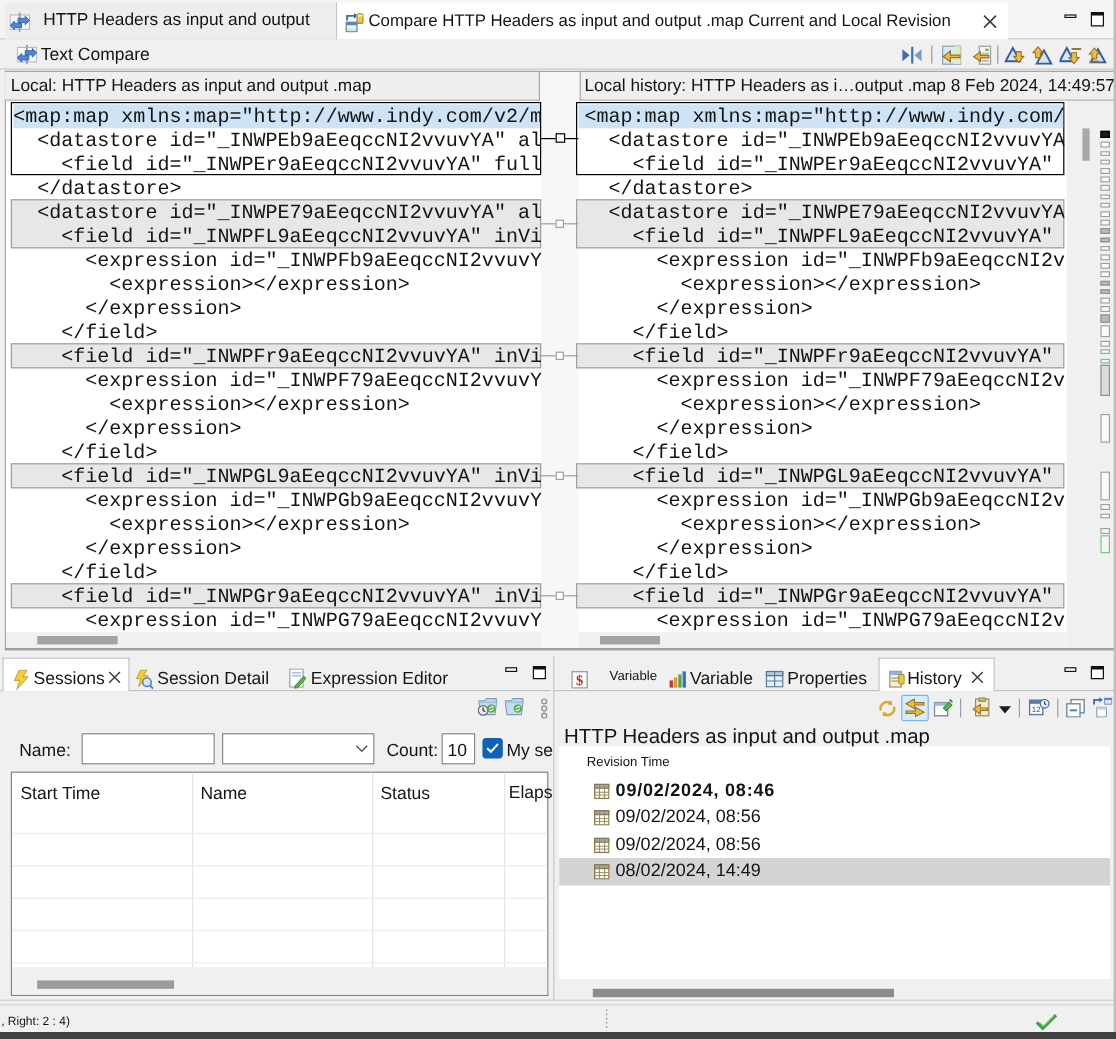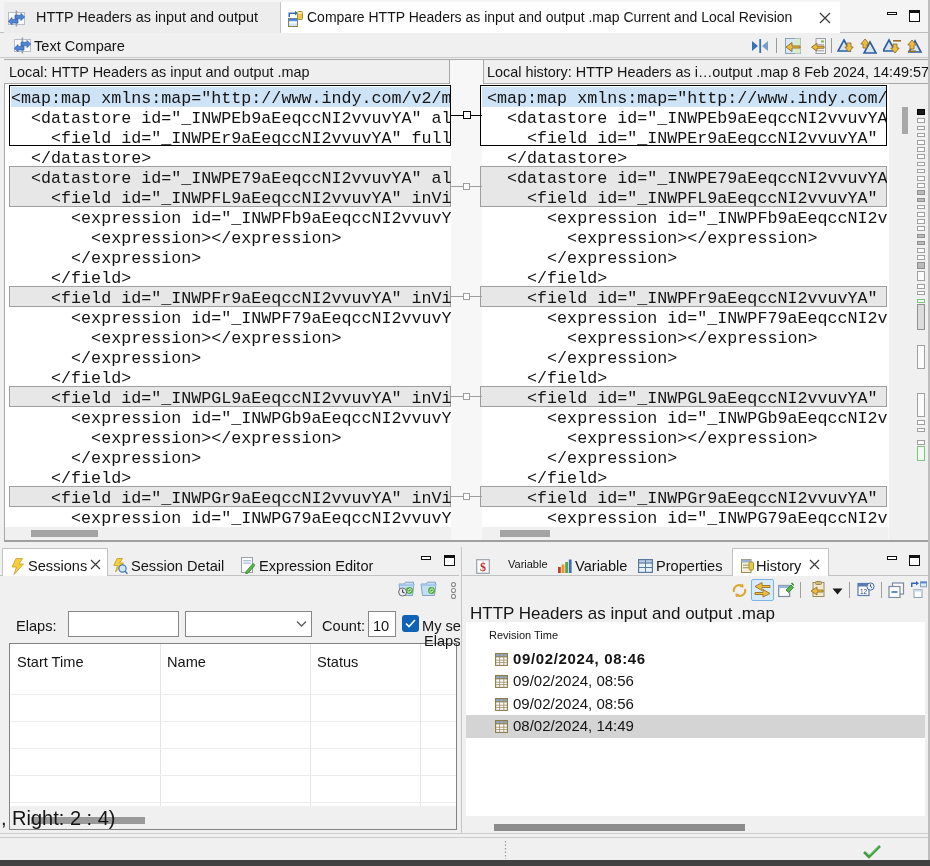--- a/index.html
+++ b/index.html
@@ -239,39 +239,39 @@
     <path d="M1 3 L6 3 L7.5 1.2 L15.5 1.2 L15.5 3 L16 3 L14.5 14.5 L2.5 14.5 Z" fill="#c3ddf2" stroke="#7e9cb8" stroke-width="0.9"></path>
     <path d="M1.2 3.2 L15.8 3.2 L15.9 5 L1.5 5 Z" fill="#9fc6e8"></path>
     <circle cx="11.5" cy="9.5" r="3.4" fill="#4fae3e"></circle>
     <path d="M10 9.5 a2 2 0 0 1 3.4 -1 M13 9.5 a2 2 0 0 1 -3.4 1" stroke="#fff" stroke-width="1" fill="none"></path>
   </svg>
 <svg class="abs" style="left:449px;top:582px" width="9" height="17" viewBox="0 0 9 17">
     <circle cx="4.5" cy="2.6" r="2" fill="#fff" stroke="#8a8a8a" stroke-width="1.1"></circle>
     <circle cx="4.5" cy="8.5" r="2" fill="#fff" stroke="#8a8a8a" stroke-width="1.1"></circle>
     <circle cx="4.5" cy="14.4" r="2" fill="#fff" stroke="#8a8a8a" stroke-width="1.1"></circle>
   </svg>
-<div class="abs" style="left:16px;top:618px;font-size:14.6px">Elaps:</div>
+<div class="abs" style="left:16px;top:618px;font-size:14.6px">Name:</div>
 <div class="abs" style="left:68px;top:611px;width:111px;height:26px;background:#fff;border:1px solid #868686"></div>
 <div class="abs" style="left:185px;top:611px;width:127px;height:26px;background:#fff;border:1px solid #868686"></div>
 <svg class="abs" style="left:296px;top:620px" width="11" height="8" viewBox="0 0 11 8">
     <path d="M1 1.5 L5.5 6 L10 1.5" stroke="#5a5a5a" stroke-width="1.3" fill="none"></path>
   </svg>
 <div class="abs" style="left:322px;top:618px;font-size:14.6px">Count:</div>
 <div class="abs" style="left:368px;top:611px;width:28px;height:26px;background:#fff;border:1px solid #868686"></div>
 <div class="abs" style="left:373px;top:618px;font-size:14.6px">10</div>
 <div class="abs" style="left:402px;top:615px;width:17px;height:17px;background:#0f62b4;border-radius:3px"></div>
 <svg class="abs" style="left:405px;top:619px" width="11" height="9" viewBox="0 0 11 9">
     <path d="M1 4.5 L4 7.5 L10 1" stroke="#fff" stroke-width="1.6" fill="none"></path>
   </svg>
 <div class="abs" style="left:422px;top:618px;font-size:14.6px">My se</div>
 <div class="abs" style="left:9px;top:643px;width:448px;height:187px;background:#fff;border:1px solid #828282"></div>
 <div class="abs" style="left:17px;top:653.5px;font-size:14.6px">Start Time</div>
 <div class="abs" style="left:167px;top:653.5px;font-size:14.6px">Name</div>
 <div class="abs" style="left:317px;top:653.5px;font-size:14.6px">Status</div>
-<div class="abs" style="left:424px;top:633px;font-size:14.6px">Elaps</div>
+<div class="abs" style="left:424px;top:653px;font-size:14.6px">Elaps</div>
 <div class="abs" style="left:160px;top:644px;width:1px;height:162px;background:#e4e4e4"></div>
 <div class="abs" style="left:310px;top:644px;width:1px;height:162px;background:#e4e4e4"></div>
 <div class="abs" style="left:420px;top:644px;width:1px;height:162px;background:#e4e4e4"></div>
 <div class="abs" style="left:10px;top:694px;width:446px;height:1px;background:#ececec"></div>
 <div class="abs" style="left:10px;top:721px;width:446px;height:1px;background:#ececec"></div>
 <div class="abs" style="left:10px;top:748px;width:446px;height:1px;background:#ececec"></div>
 <div class="abs" style="left:10px;top:775px;width:446px;height:1px;background:#ececec"></div>
 <div class="abs" style="left:10px;top:802px;width:446px;height:1px;background:#ececec"></div>
 <div class="abs" style="left:10px;top:806px;width:446px;height:23px;background:#f0f0f0"></div>
 <div class="abs" style="left:31px;top:817px;width:114px;height:7px;background:#9a9a9a"></div>
@@ -382,21 +382,21 @@
     <rect x="0.6" y="0.6" width="11.8" height="11.8" fill="#fdfdfd" stroke="#8a7a4a" stroke-width="1.1"></rect>
     <rect x="0.6" y="0.6" width="11.8" height="3.2" fill="#94aacc" stroke="#8a7a4a" stroke-width="1.1"></rect>
     <path d="M4.6 1 L4.6 12 M8.8 1 L8.8 12 M1 7.2 L12 7.2 M1 9.6 L12 9.6" stroke="#9a8a5a" stroke-width="0.8"></path>
   </svg>
 <div class="abs" style="left:513px;top:717.0px;font-size:15px;font-weight:normal">08/02/2024, 14:49</div>
 <div class="abs" style="left:466px;top:816px;width:459px;height:16px;background:#f0f0f0"></div>
 <div class="abs" style="left:494px;top:824px;width:251px;height:7px;background:#8c8c8c"></div>
 <div class="abs" style="left:0;top:833px;width:930px;height:1px;background:#cdcdcd"></div>
 <div class="abs" style="left:0;top:837px;width:930px;height:1px;background:#cdcdcd"></div>
 <div class="abs" style="left:0;top:838px;width:930px;height:22px;background:#f0f0f0"></div>
-<div class="abs" style="left:1px;top:807px;font-size:20px">, Right: 2 : 4)</div>
+<div class="abs" style="left:1px;top:846px;font-size:10px">, Right: 2 : 4)</div>
 <svg class="abs" style="left:504px;top:841px" width="3" height="18" viewBox="0 0 3 18">
     <path d="M1.5 0 L1.5 18" stroke="#9a9a9a" stroke-width="1.2" stroke-dasharray="1.5,2"></path>
   </svg>
 <svg class="abs" style="left:862px;top:844px" width="20" height="16" viewBox="0 0 20 16">
     <path d="M2 8 L7 13 L18 2" stroke="#3fa03f" stroke-width="2.6" fill="none"></path>
     <path d="M4.5 8 L7.5 11 L16 2.5" stroke="#8fd08f" stroke-width="1" fill="none"></path>
   </svg>
 <div class="abs" style="left:0;top:860px;width:930px;height:6px;background:#414141"></div>
 <div class="abs" style="left:928px;top:0;width:2px;height:860px;background:#bdbdbd"></div>
 </body></html>

